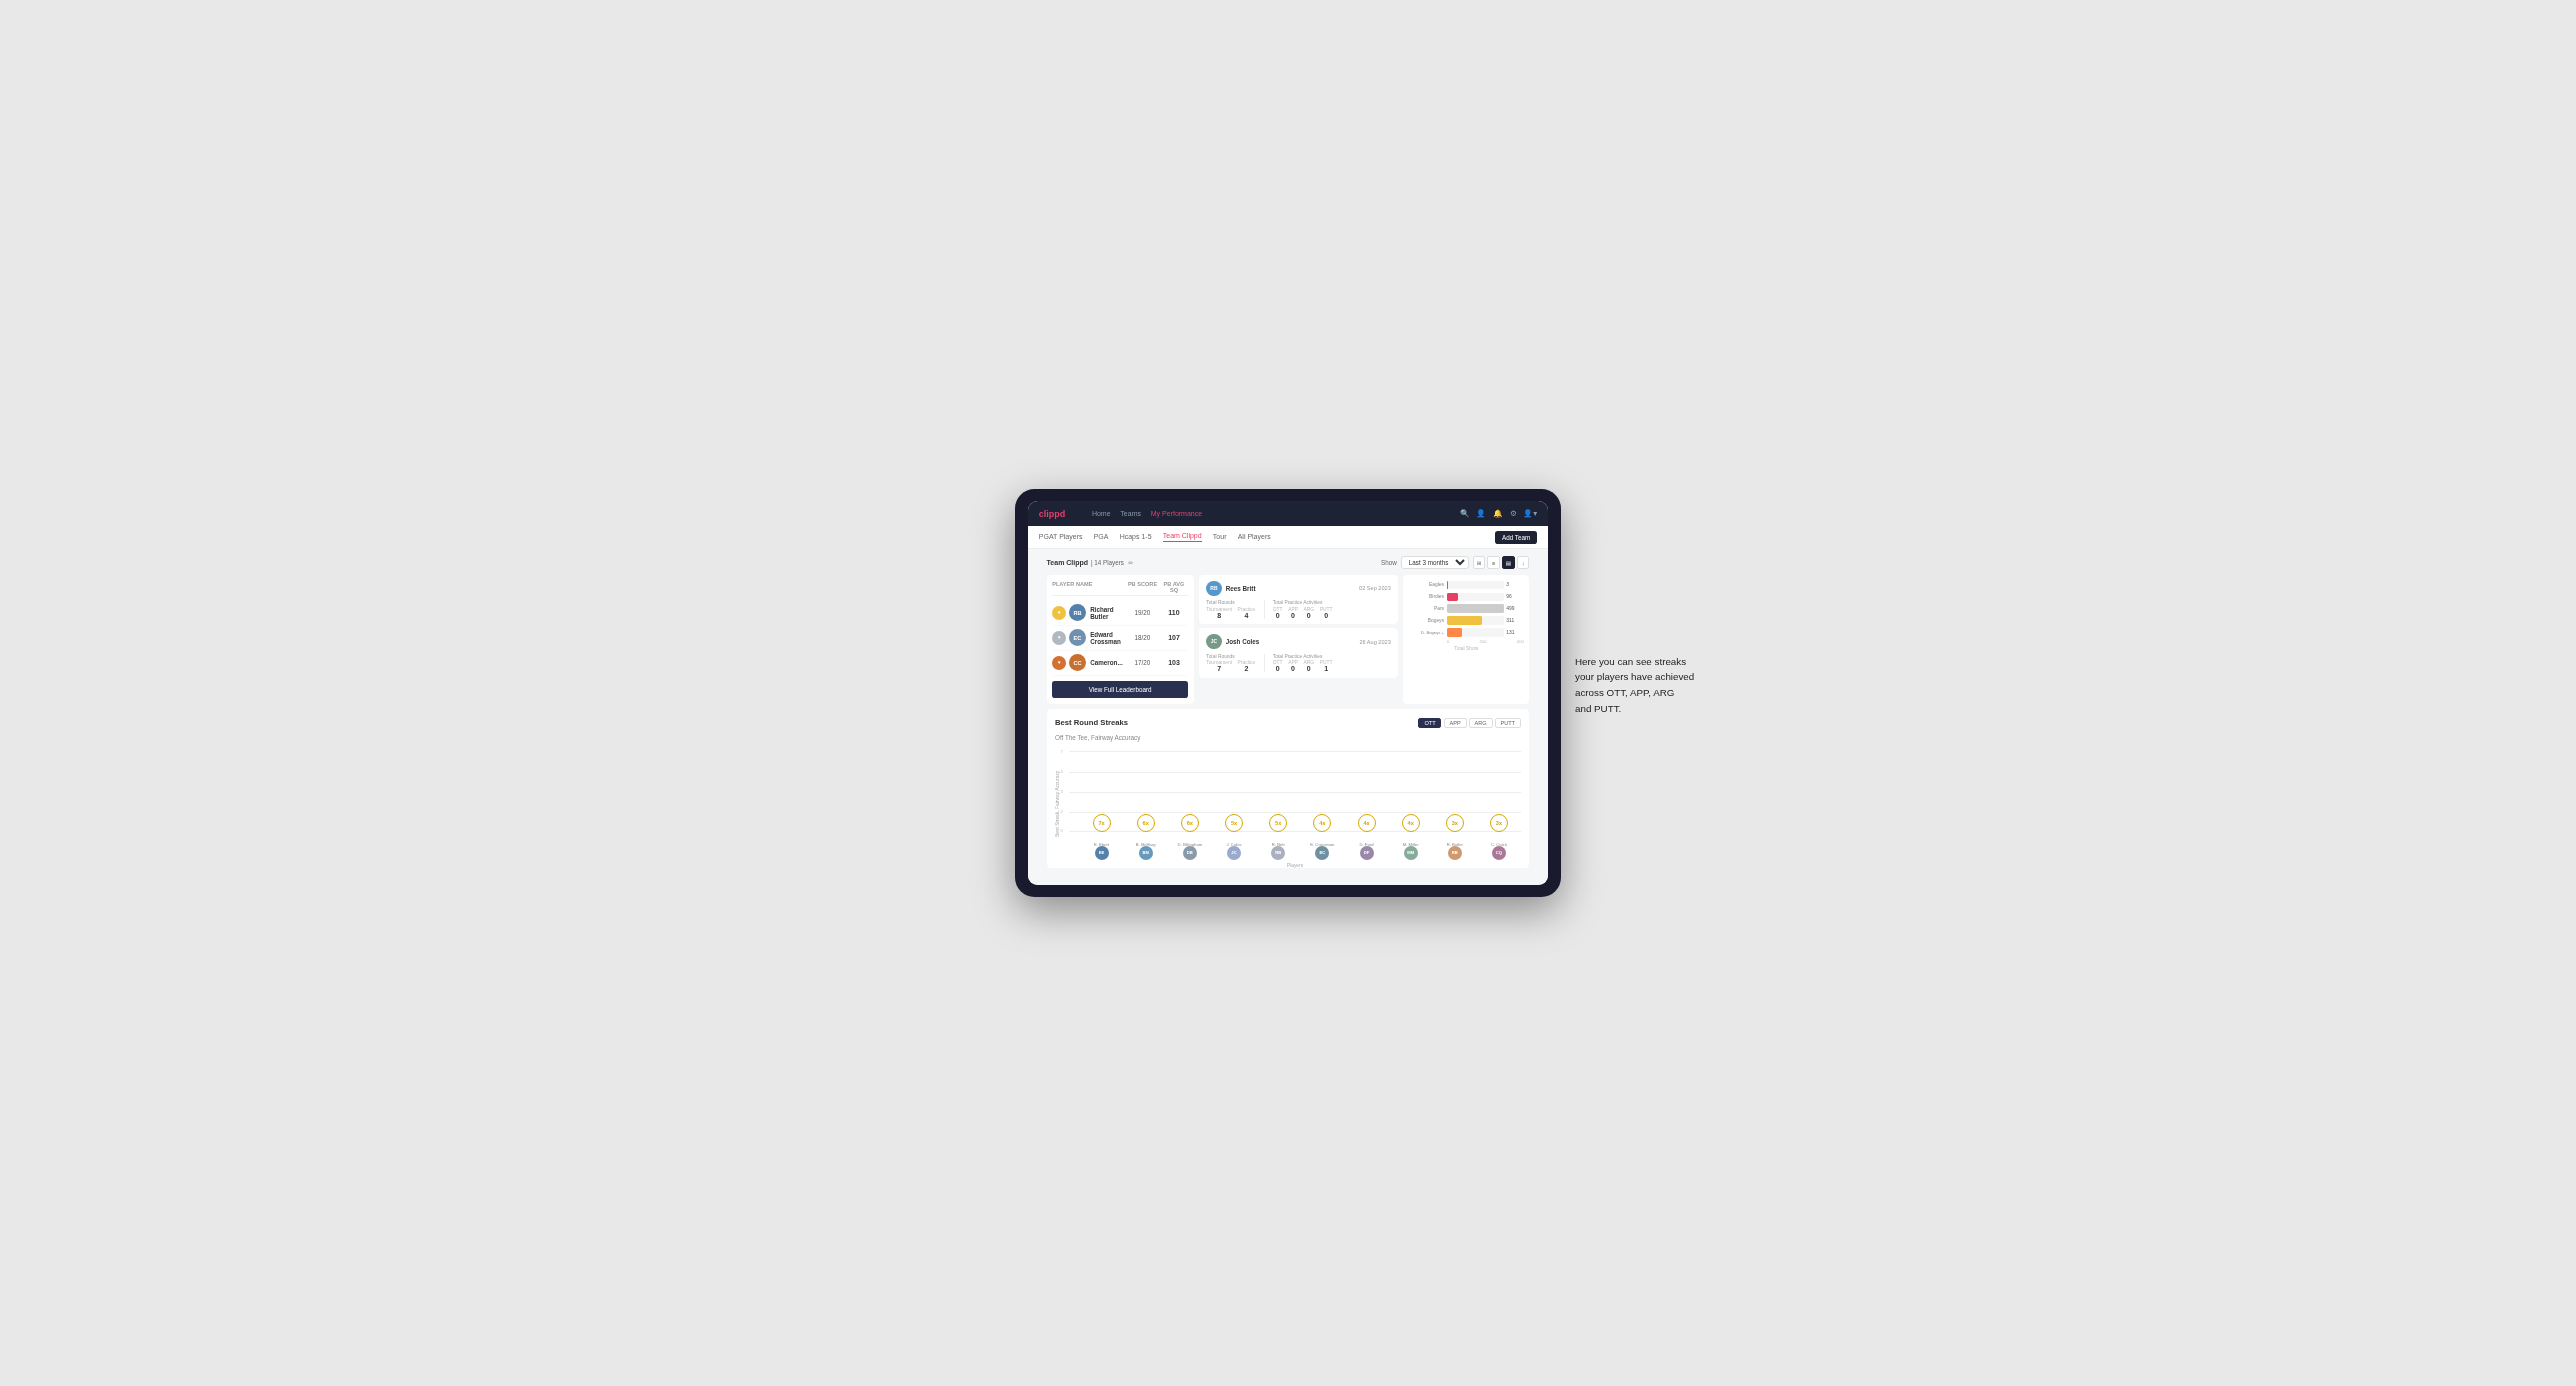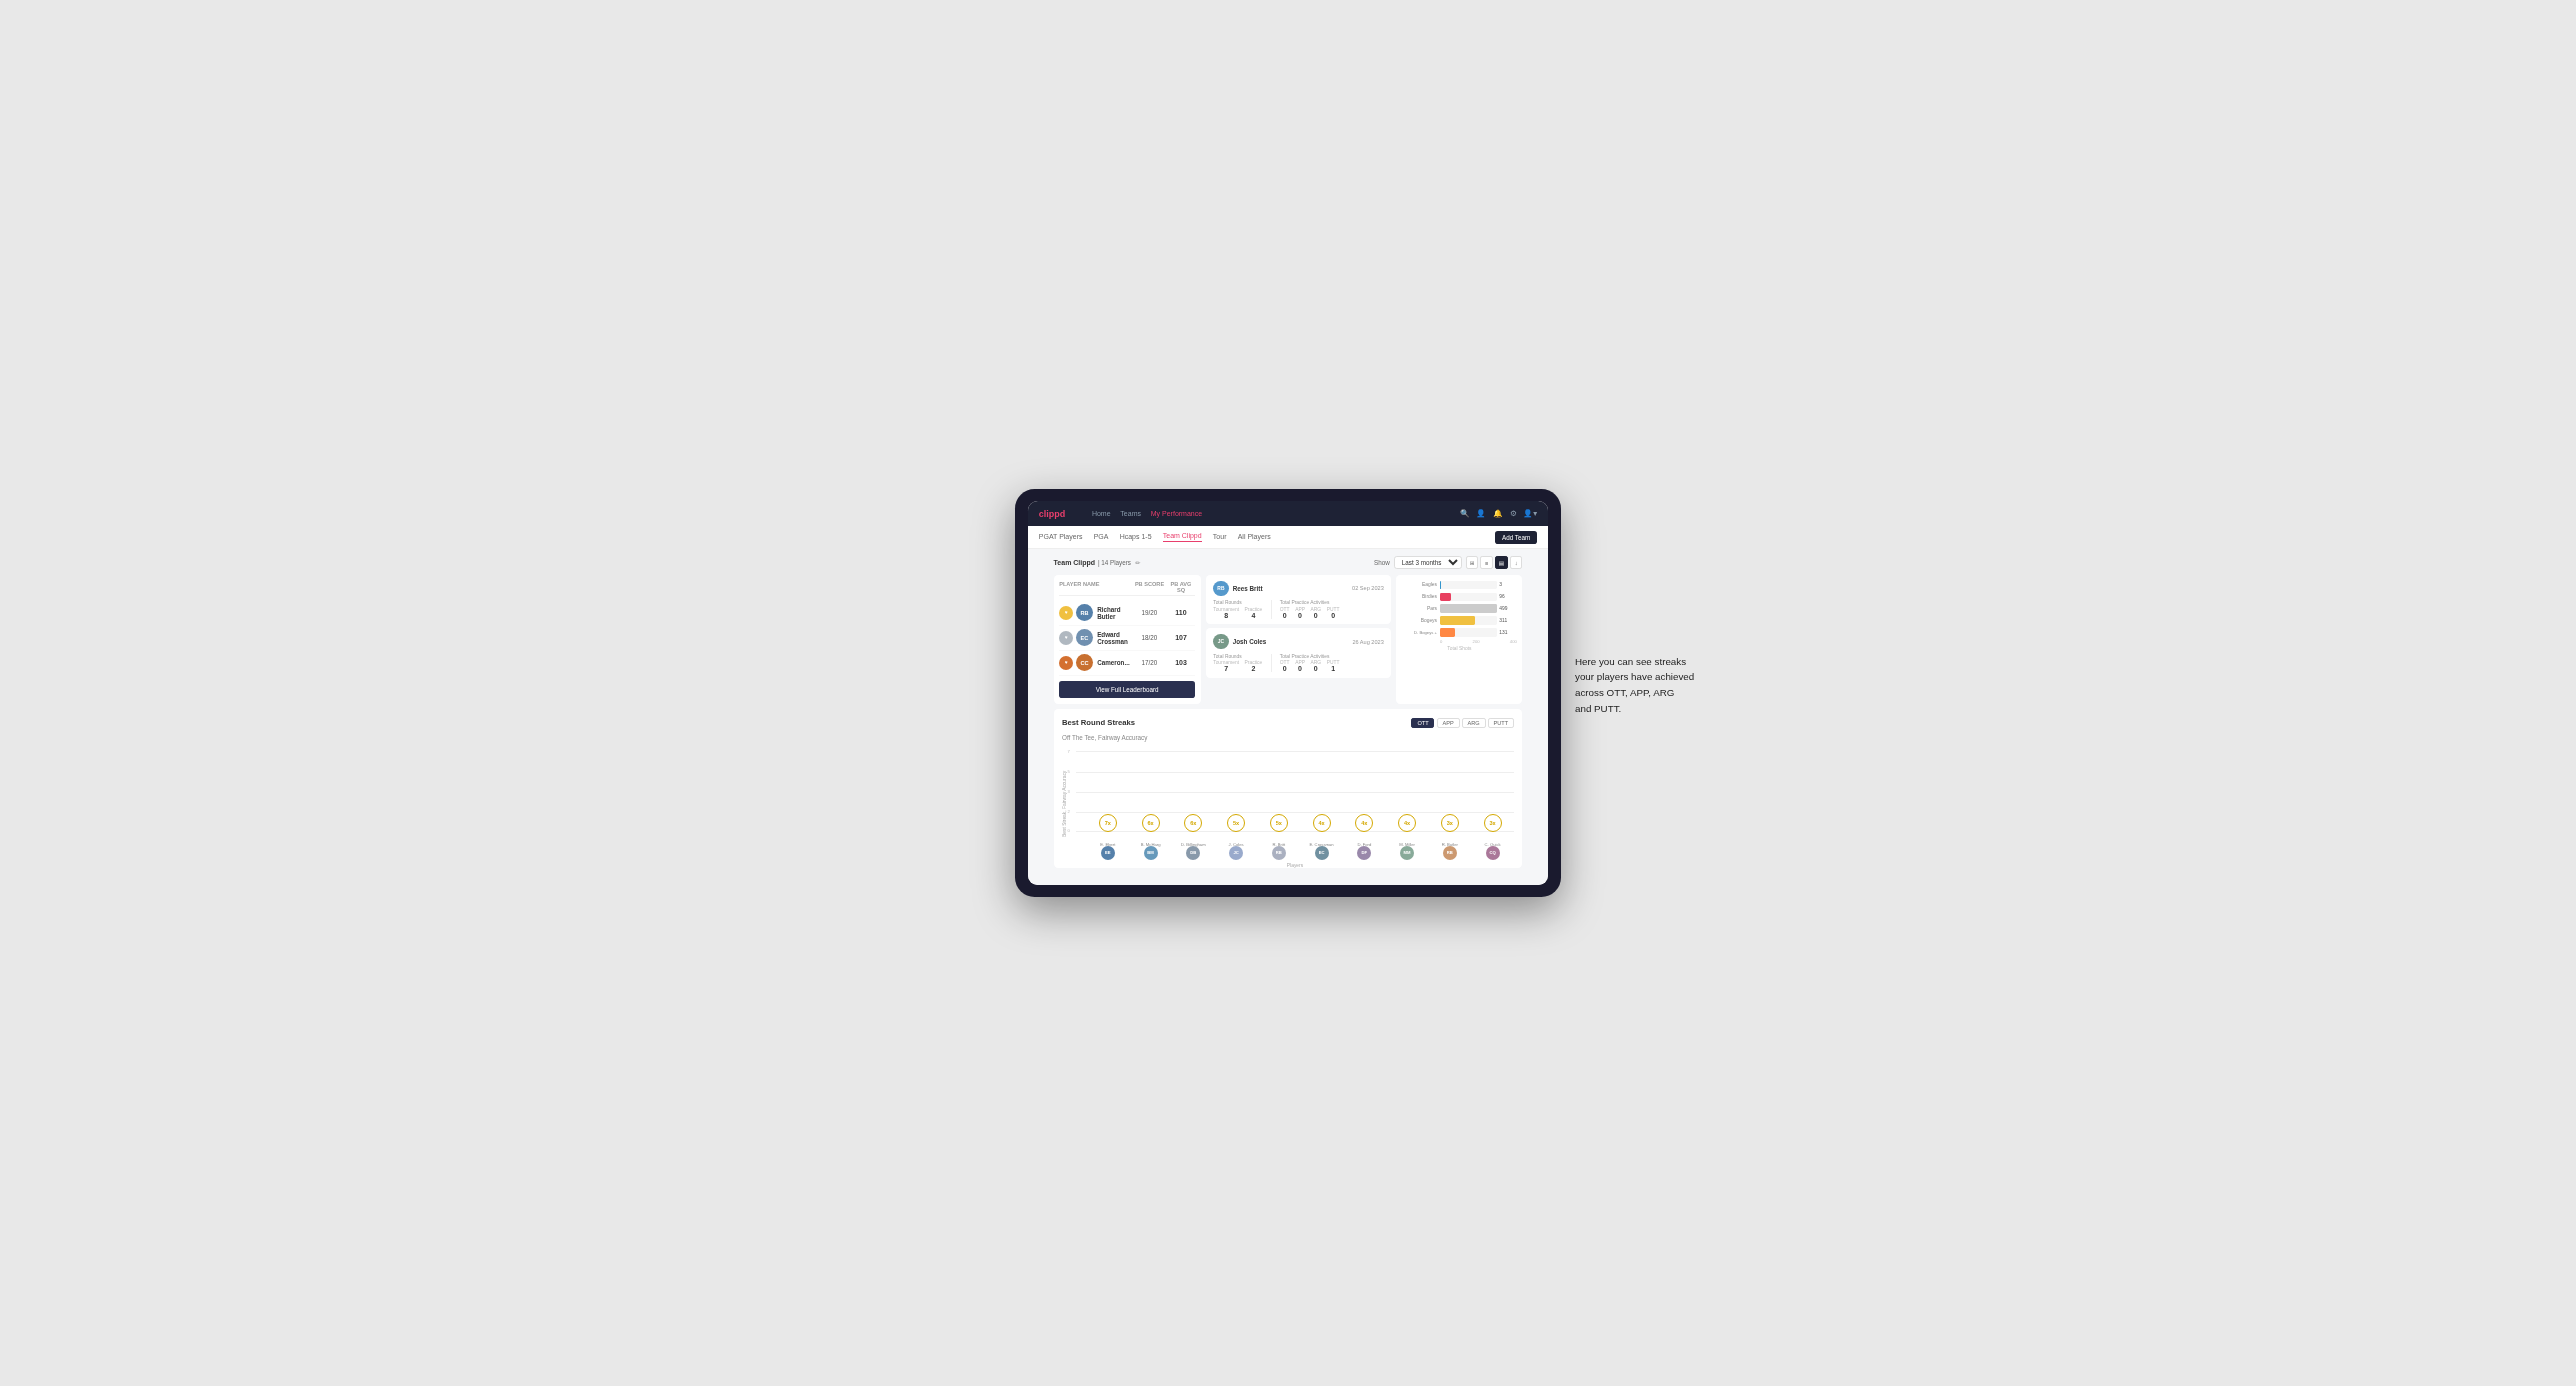--- a/index.html
+++ b/index.html
@@ -90,21 +90,21 @@
       color: #fff;
       border: none;
       border-radius: 2.8px;
       padding: 2.8px 7px;
       font-size: 6.3px;
       cursor: pointer;
     }
     
     .main-content {
       background: #f5f6f8;
-      padding: 7px 26px;
+      padding: 7px 19px;
       min-height: 336px;
     }
     
     .team-header {
       display: flex;
       align-items: center;
       margin-bottom: 5.6px;
     }
     .team-title {
       font-size: 7px;

